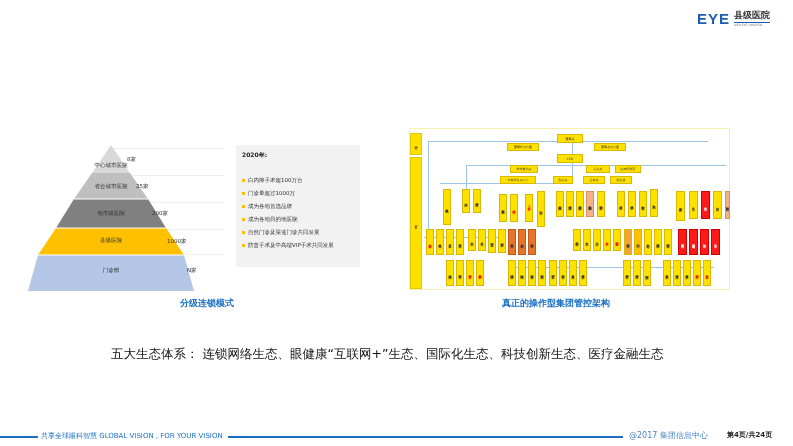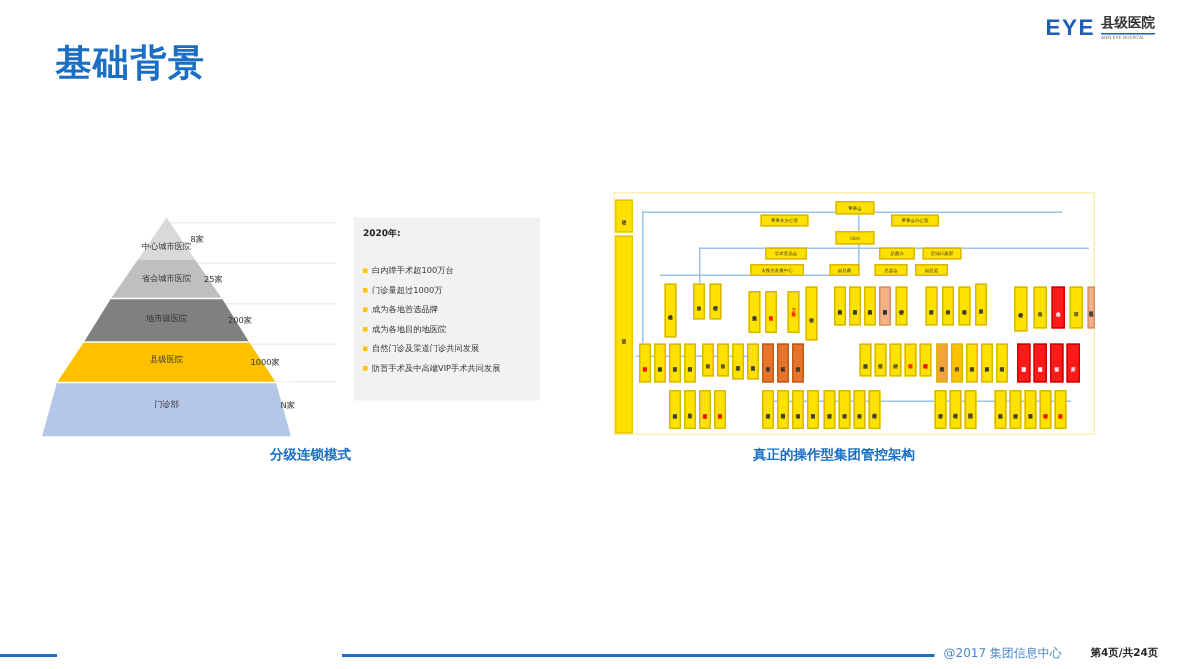--- a/index.html
+++ b/index.html
@@ -39,21 +39,20 @@
   .footer-text { position: absolute; left: 41px; top: 431px; font-size: 7px; color: #1a6fc4; }
   .footer-line-r { position: absolute; left: 228px; top: 436px; width: 395px; height: 2px; background: #1a6fc4; }
   .footer-copy { position: absolute; left: 629px; top: 430px; font-size: 8px; color: #4a86c8; }
   .footer-page { position: absolute; left: 727px; top: 430px; font-size: 7px; color: #222; font-weight: bold; }
 </style>
 </head>
 <body>
 
 <div class="slide">
 
-  <div class="title">基础背景</div>
 
   <div class="logo">
     <span class="logo-eye">EYE</span>
     <div class="logo-cn">
       <span class="logo-cn-main">县级医院</span>
       <span class="logo-cn-sub">AIER EYE HOSPITAL</span>
     </div>
   </div>
 
   <div>
@@ -207,18 +206,20 @@
     <div class="ob v" style="left:233px;top:131px;width:8px;height:26px;">国际交流部</div>
     <div class="ob v" style="left:253px;top:131px;width:8px;height:26px;">财务核算部</div>
     <div class="ob v" style="left:263px;top:131px;width:8px;height:26px;">资金管理部</div>
     <div class="ob v" style="left:273px;top:131px;width:8px;height:26px;">财务预算部</div>
     <div class="ob v" style="left:283px;top:131px;width:8px;height:26px;color:#e00;">税务管理部</div>
     <div class="ob v" style="left:293px;top:131px;width:8px;height:26px;color:#e00;">证券投资部</div>
   </div>
 
   <div class="caption" style="left:502px;top:297px;">真正的操作型集团管控架构</div>
 
+  <div class="eco">五大生态体系： 连锁网络生态、眼健康“互联网+”生态、国际化生态、科技创新生态、医疗金融生态</div>
 
   <div class="footer-line-l"></div>
+  <div class="footer-text">共享全球眼科智慧 GLOBAL VISION , FOR YOUR VISION</div>
   <div class="footer-line-r"></div>
   <div class="footer-copy">@2017 集团信息中心</div>
   <div class="footer-page">第4页/共24页</div>
 </div>
 
 </body></html>

